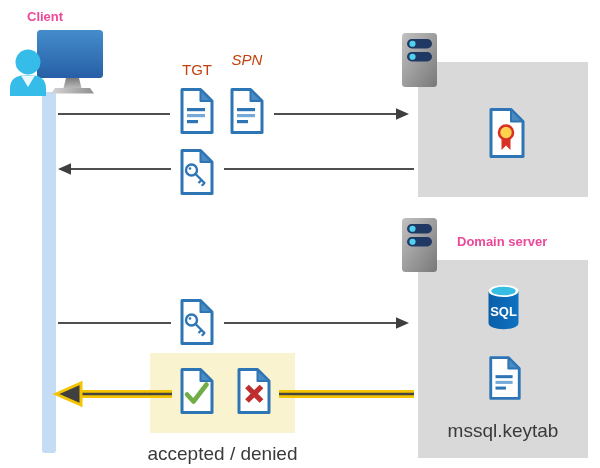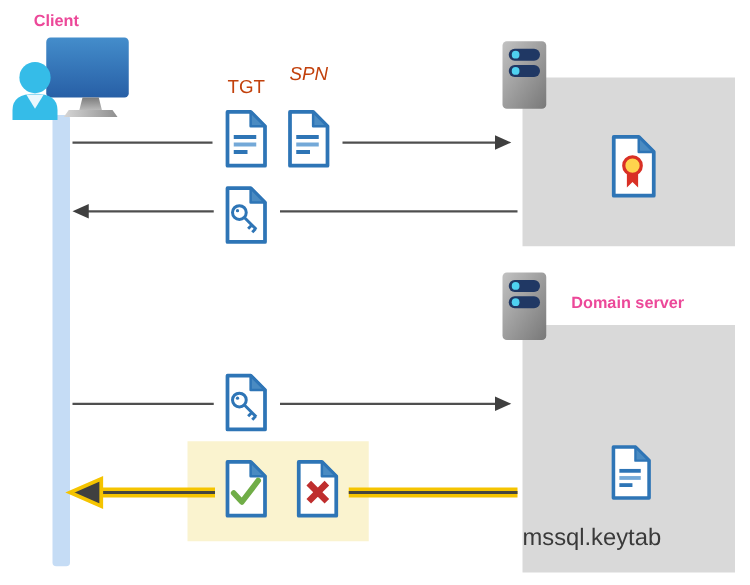--- a/index.html
+++ b/index.html
@@ -5,21 +5,21 @@
   html,body{margin:0;padding:0;background:#fff;}
   #stage{
     position:relative;width:600px;height:468px;background:#ffffff;
     font-family:"Liberation Sans","DejaVu Sans",sans-serif;
     overflow:hidden;
   }
   .abs{position:absolute;}
   .panel{background:#d9d9d9;}
   .title{font-weight:700;font-size:13px;color:#ec4899;line-height:24px;}
   .small-label{font-size:15px;color:#c2410c;text-align:center;}
-  .cap-label{font-size:19px;color:#3a3a3a;}
+  .cap-label{font-size:19px;color:#3a3a3a;text-align:center;}
   .timeline{background:#c5dcf5;border-radius:3px;}
   .highlight-box{background:#faf3cf;}
   svg{display:block;}
   .iconbox svg{width:100%;height:100%;}
 </style>
 </head>
 <body>
 
 <div id="stage">
 
@@ -176,32 +176,41 @@
 
   <div class="abs iconbox" style="left:486px;top:107px;width:42px;height:52px;">
     <svg viewBox="0 0 42 52">
       <path d="M5 2.5 H25 L37 14.5 V49.5 H5 Z" fill="#fff" stroke="#2e75b6" stroke-width="3" stroke-linejoin="round"></path>
       <path d="M25 2.5 L37 14.5 H25 Z" fill="#4a8bc2" stroke="#2e75b6" stroke-width="2" stroke-linejoin="round"></path>
       <path d="M15.5 30 H24.5 V43 L20 38.6 L15.5 43 Z" fill="#d93025"></path>
       <circle cx="20" cy="25.5" r="7" fill="#ffd34d" stroke="#d93025" stroke-width="2.6"></circle>
     </svg>
   </div>
 
+  <div class="abs iconbox" style="left:486px;top:284px;width:35px;height:47px;">
+    <svg viewBox="0 0 35 47">
+      <path d="M2.5 7 L2.5 39 A15 6.2 0 0 0 32.5 39 L32.5 7 Z" fill="url(#sql-grad)"></path>
+      <ellipse cx="17.5" cy="7" rx="15" ry="6" fill="#ffffff"></ellipse>
+      <ellipse cx="17.5" cy="7" rx="12.2" ry="4.3" fill="#35bde2"></ellipse>
+      <text x="17.5" y="31.5" text-anchor="middle" font-size="13" font-weight="bold" fill="#ffffff" font-family="Liberation Sans, sans-serif">SQL</text>
+    </svg>
+  </div>
 
   <div class="abs iconbox" style="left:486px;top:353px;width:38px;height:50px;">
     <svg viewBox="0 0 40 48">
       <path d="M5 2.5 H23.5 L35 14 V45.5 H5 Z" fill="#fff" stroke="#2e75b6" stroke-width="3" stroke-linejoin="round"></path>
       <path d="M23.5 2.5 L35 14 H23.5 Z" fill="#4a8bc2" stroke="#2e75b6" stroke-width="2" stroke-linejoin="round"></path>
       <rect x="10" y="21" width="18" height="3.2" fill="#2e75b6"></rect>
       <rect x="10" y="27" width="18" height="3.2" fill="#74a9d8"></rect>
       <rect x="10" y="33" width="11" height="3.2" fill="#2e75b6"></rect>
     </svg>
   </div>
 
   <div class="abs title" style="left:27px;top:5px;">Client</div>
   <div class="abs title" style="left:457px;top:230px;width:135px;">Domain server</div>
 
   <div class="abs small-label" style="left:177px;top:61px;width:40px;">TGT</div>
   <div class="abs small-label" style="left:227px;top:51px;width:40px;font-style:italic;">SPN</div>
 
   <div class="abs cap-label" style="left:418px;top:420px;width:170px;">mssql.keytab</div>
+  <div class="abs cap-label" style="left:130px;top:443px;width:185px;">accepted / denied</div>
 
 </div>
 
 </body></html>

